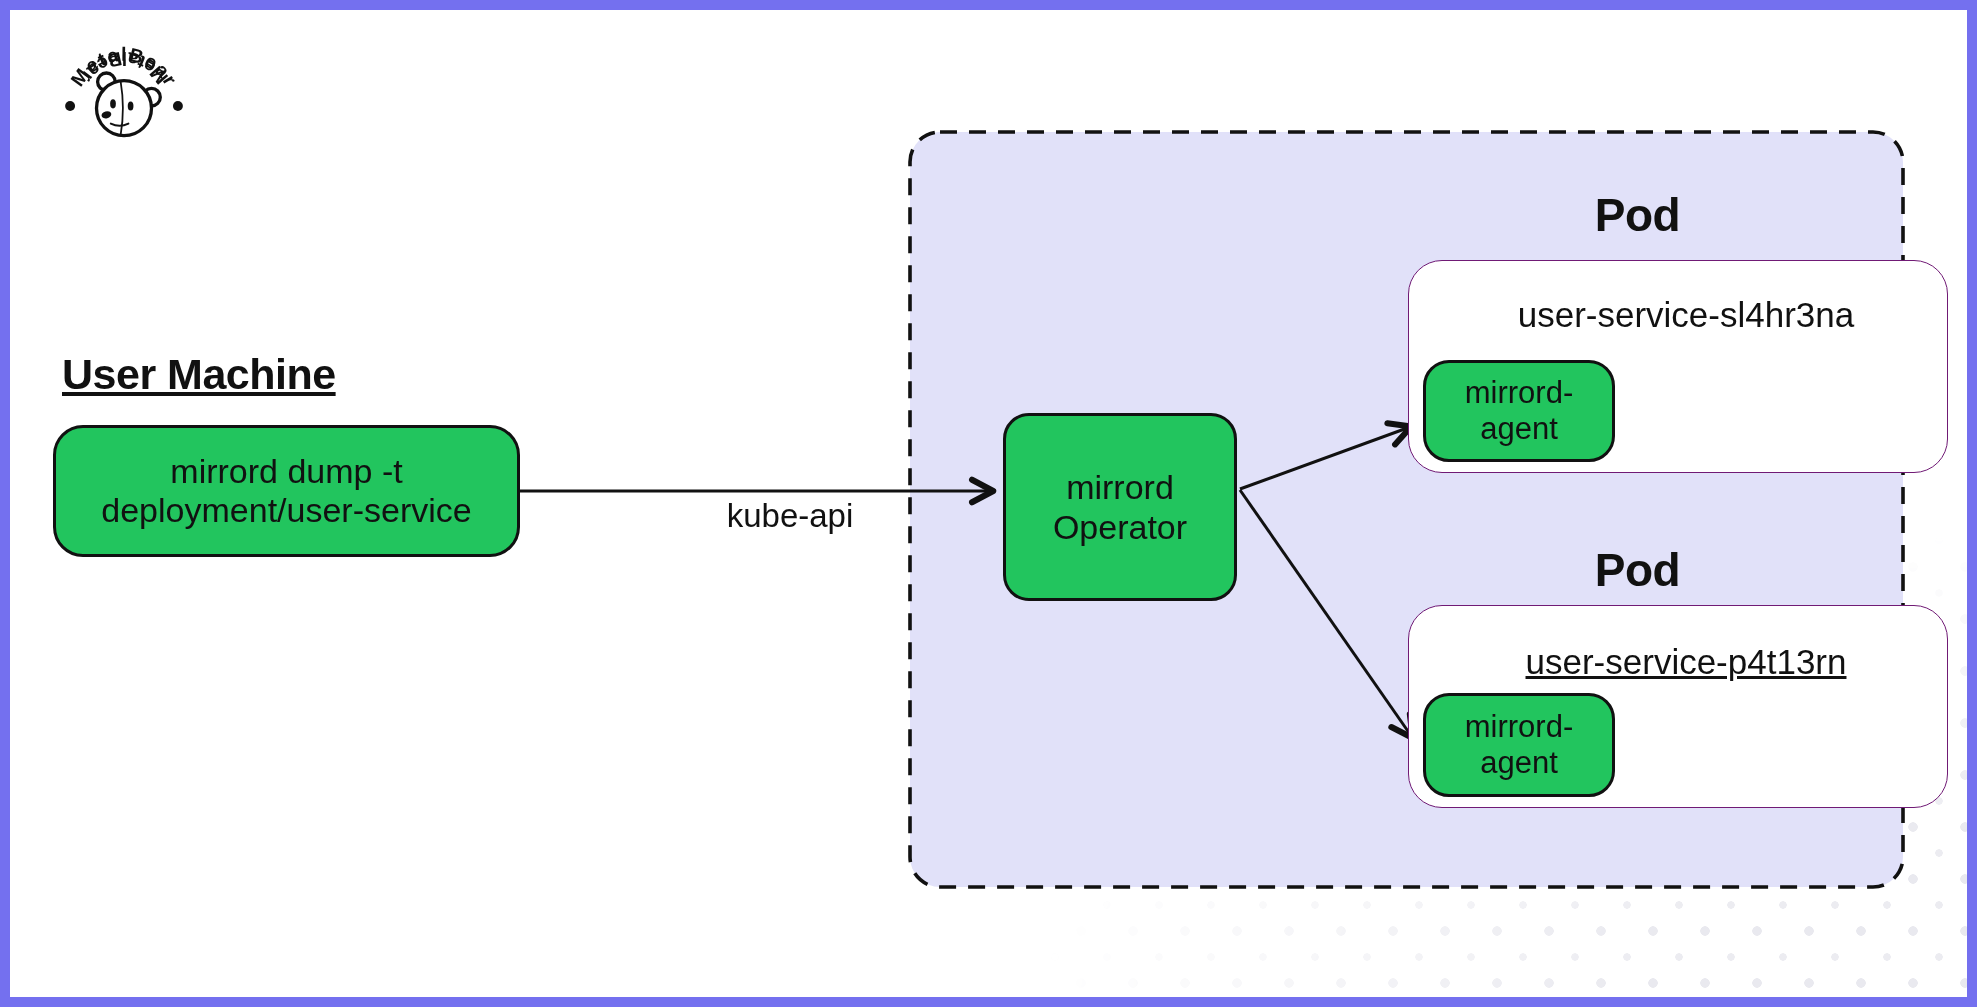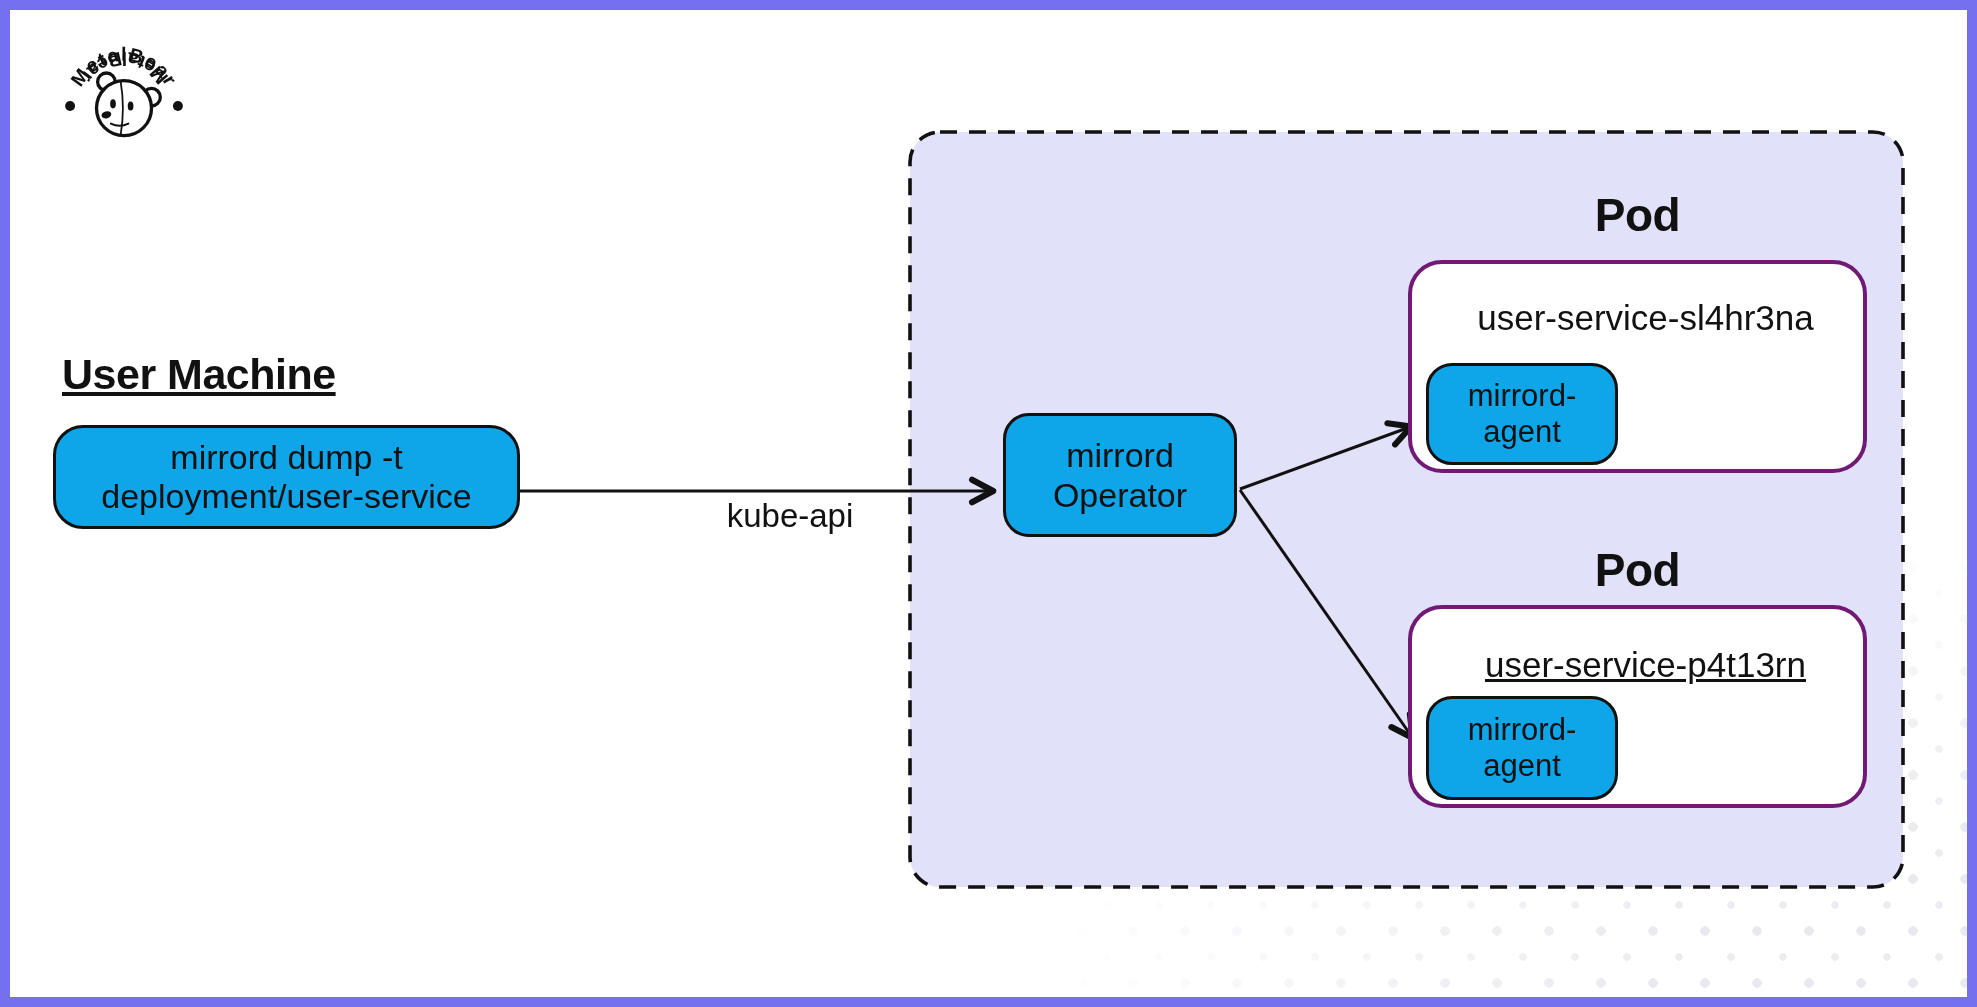--- a/index.html
+++ b/index.html
@@ -33,54 +33,54 @@
   
   #wires{position:absolute;inset:0;z-index:2;}
 
   .layer{position:absolute;inset:0;z-index:3;}
 
   .node{
     position:absolute;box-sizing:border-box;
     display:flex;align-items:center;justify-content:center;
     text-align:center;border:3px solid #111111;
   }
-  .orange{background:#0ea5e9;}
+  .orange{background:#22c55e;}
 
   #logo{position:absolute;left:58px;top:40px;width:132px;height:132px;}
 
   #user-machine-title{
     position:absolute;left:62px;top:350px;width:480px;
     font-size:43px;font-weight:800;letter-spacing:-0.5px;text-decoration:underline;
   }
 
   #user-machine-box{
-    left:53px;top:425px;width:467px;height:104px;border-radius:30px;
+    left:53px;top:425px;width:467px;height:132px;border-radius:30px;
     font-size:34px;line-height:1.14;padding:16px 18px;
   }
 
   #kube-api-label{
     position:absolute;left:655px;top:497px;width:270px;
     text-align:center;font-size:33px;font-weight:400;
   }
 
   #operator-box{
-    left:1003px;top:413px;width:234px;height:124px;border-radius:26px;
+    left:1003px;top:413px;width:234px;height:188px;border-radius:26px;
     font-size:34px;line-height:1.18;
   }
 
   .pod-label{
     position:absolute;left:1408px;width:459px;text-align:center;
     font-size:46px;font-weight:800;letter-spacing:-0.5px;
   }
   #pod1-label{top:188px;}
   #pod2-label{top:543px;}
 
   .pod-box{
-    position:absolute;left:1408px;width:459px;box-sizing:border-box;
-    background:#ffffff;border:4px solid #701a75;border-radius:34px;padding-left:16px;
+    position:absolute;left:1408px;width:540px;box-sizing:border-box;
+    background:#ffffff;border:1px solid #701a75;border-radius:34px;padding-left:16px;
   }
   #pod1-box{top:260px;height:213px;}
   #pod2-box{top:605px;height:203px;}
 
   .pod-name{
     text-align:center;font-size:35px;margin-top:34px;
   }
   #pod2-box .pod-name{margin-top:36px;text-decoration:underline;}
 
   .agent-box{

